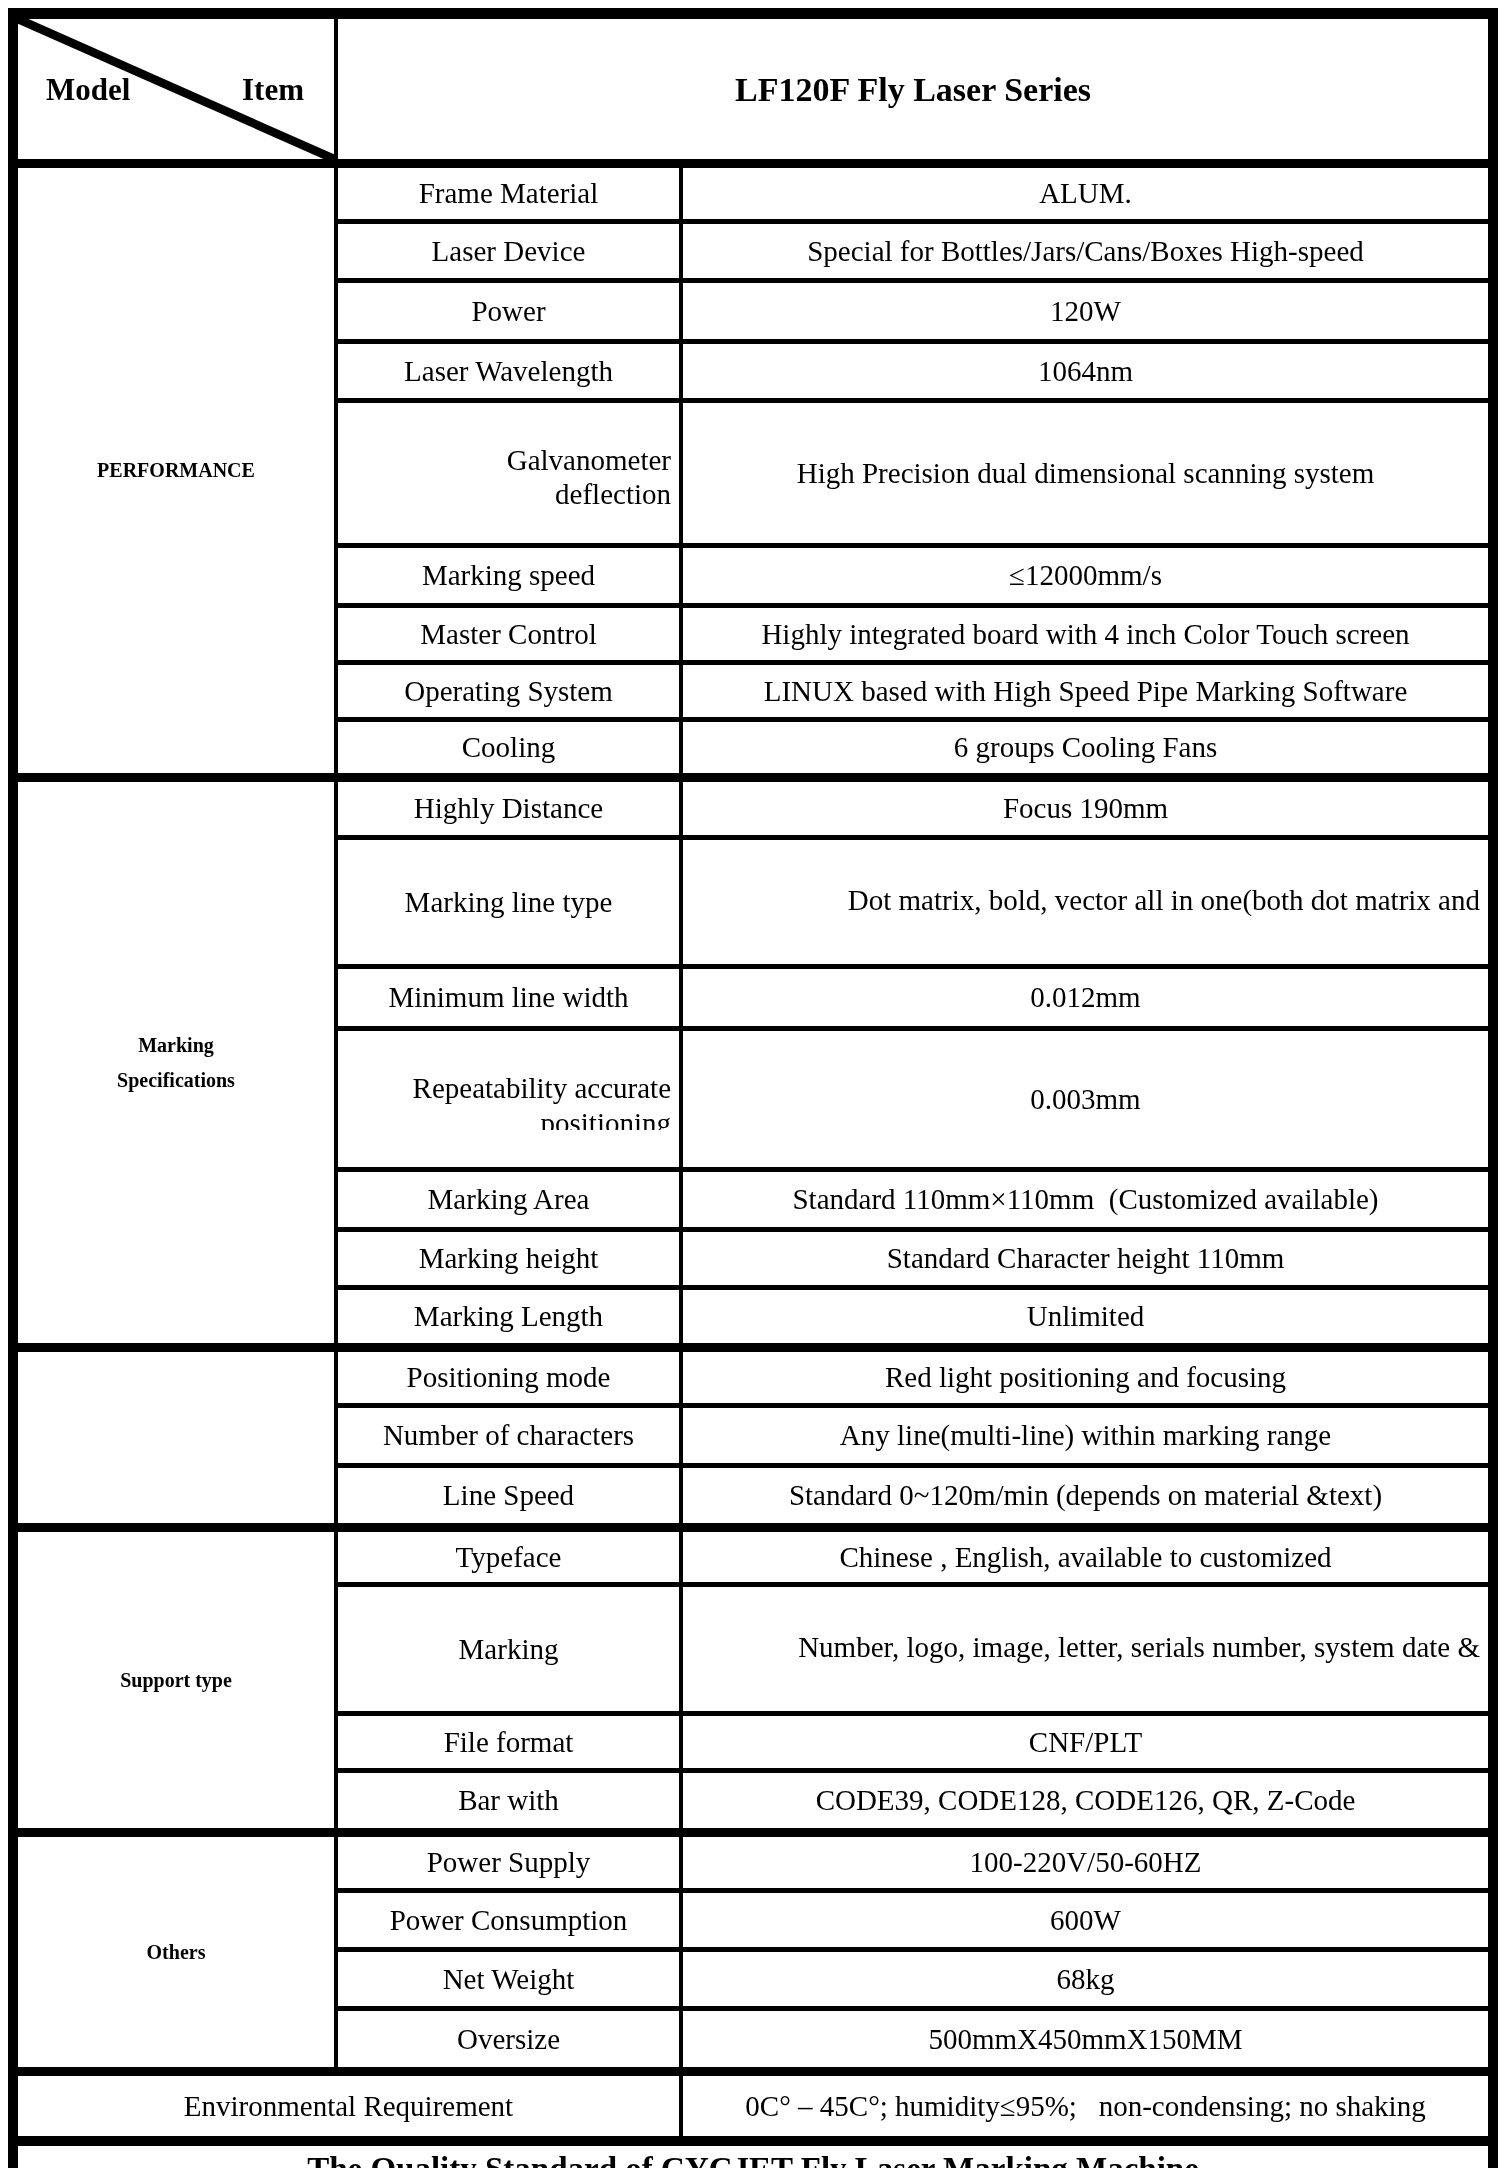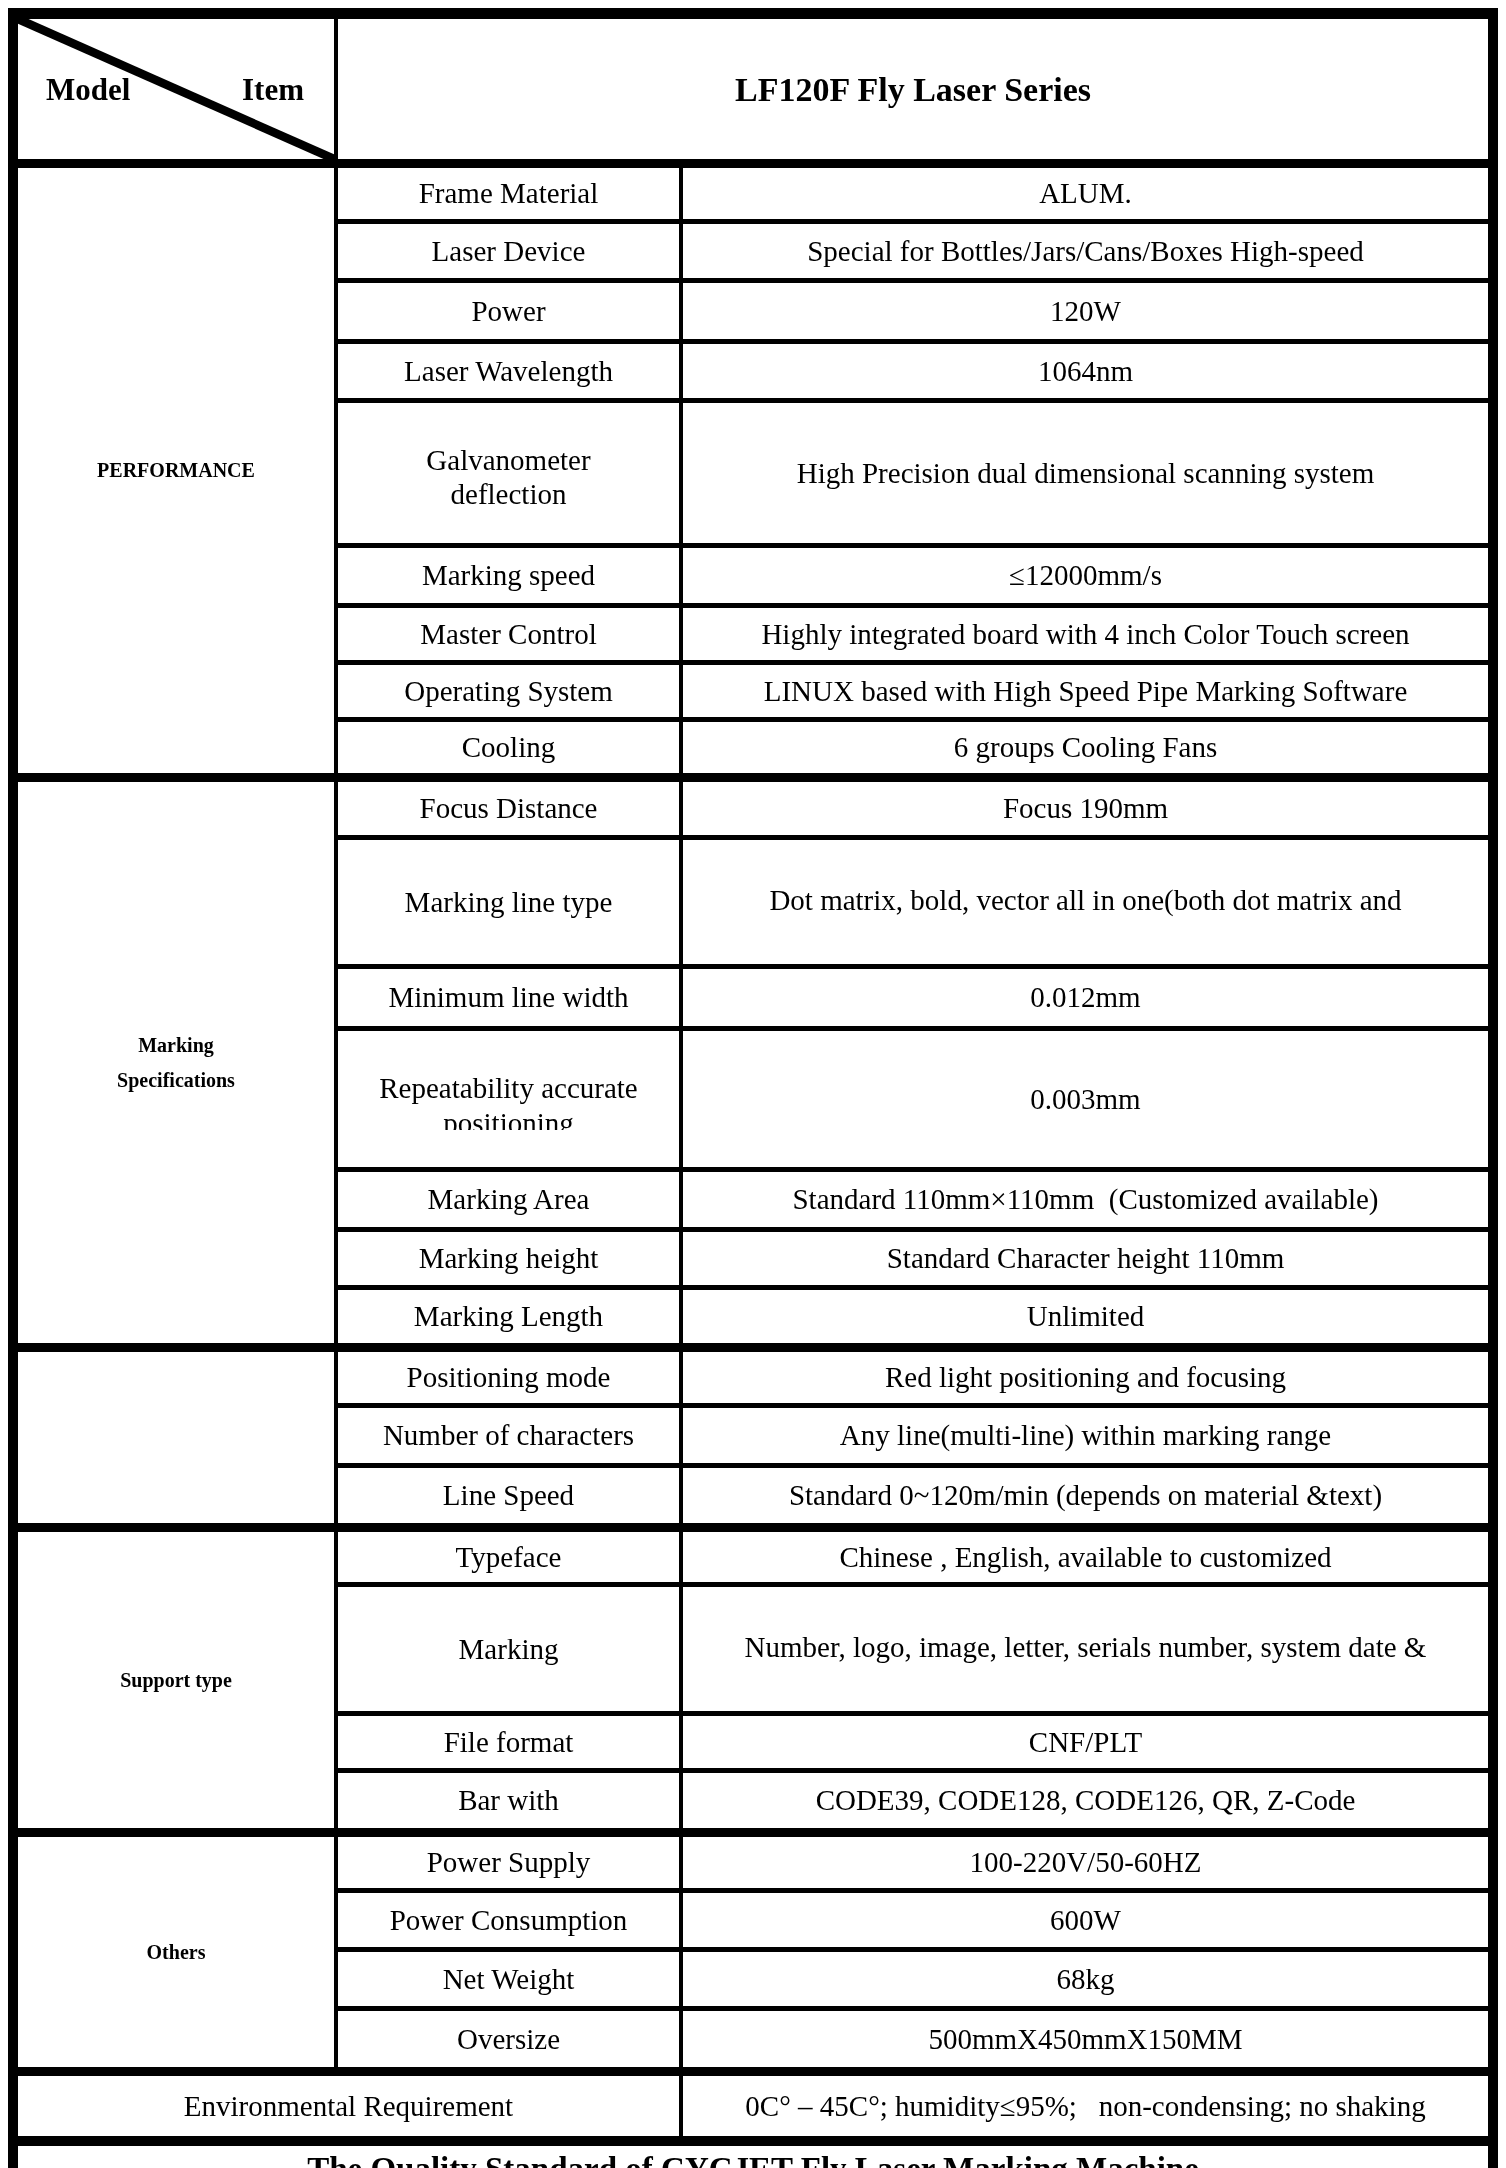--- a/index.html
+++ b/index.html
@@ -34,21 +34,21 @@
   .title { font-weight: bold; font-size: 34px; }
   .diag { position: relative; padding: 0; }
   .diag svg { position: absolute; left: 0; top: 0; width: 100%; height: 100%; display: block; }
   .diag .m, .diag .i {
     position: absolute; top: 50%; transform: translateY(-50%);
     font-weight: bold; font-size: 31px; white-space: nowrap; font-family: Liberation Serif, serif;
   }
   .diag .m { left: 28px; }
   .diag .i { right: 30px; }
   td.top { vertical-align: top; }
-  .clip { overflow: hidden; }
+  .clip { overflow: hidden; text-align: right; }
   .clip-galvo  { height: 66px; line-height: 34px; padding-top: 3px; }
   .clip-repeat { height: 62px; line-height: 35px; padding-top: 3px; }
   .clip-val    { height: 50px; line-height: 38px; padding-top: 4px; }
   .qtitle { font-weight: bold; font-size: 33px; }
 </style>
 </head>
 <body>
 
 <div class="wrap">
 
@@ -108,21 +108,21 @@
       <td>LINUX based with High Speed Pipe Marking Software</td>
     </tr>
     <tr style="height:58px">
       <td>Cooling</td>
       <td>6 groups Cooling Fans</td>
     </tr>
 
     <tr class="sec" style="height:60px">
       <td class="cat" rowspan="7">Marking
 Specifications</td>
-      <td>Focus Distance</td>
+      <td>Highly Distance</td>
       <td>Focus 190mm</td>
     </tr>
     <tr style="height:58px">
       <td>Marking line type</td>
       <td class="top">
         <div class="clip clip-val">Dot matrix, bold, vector all in one(both dot matrix and
 vector)</div>
       </td>
     </tr>
     <tr style="height:62px">

